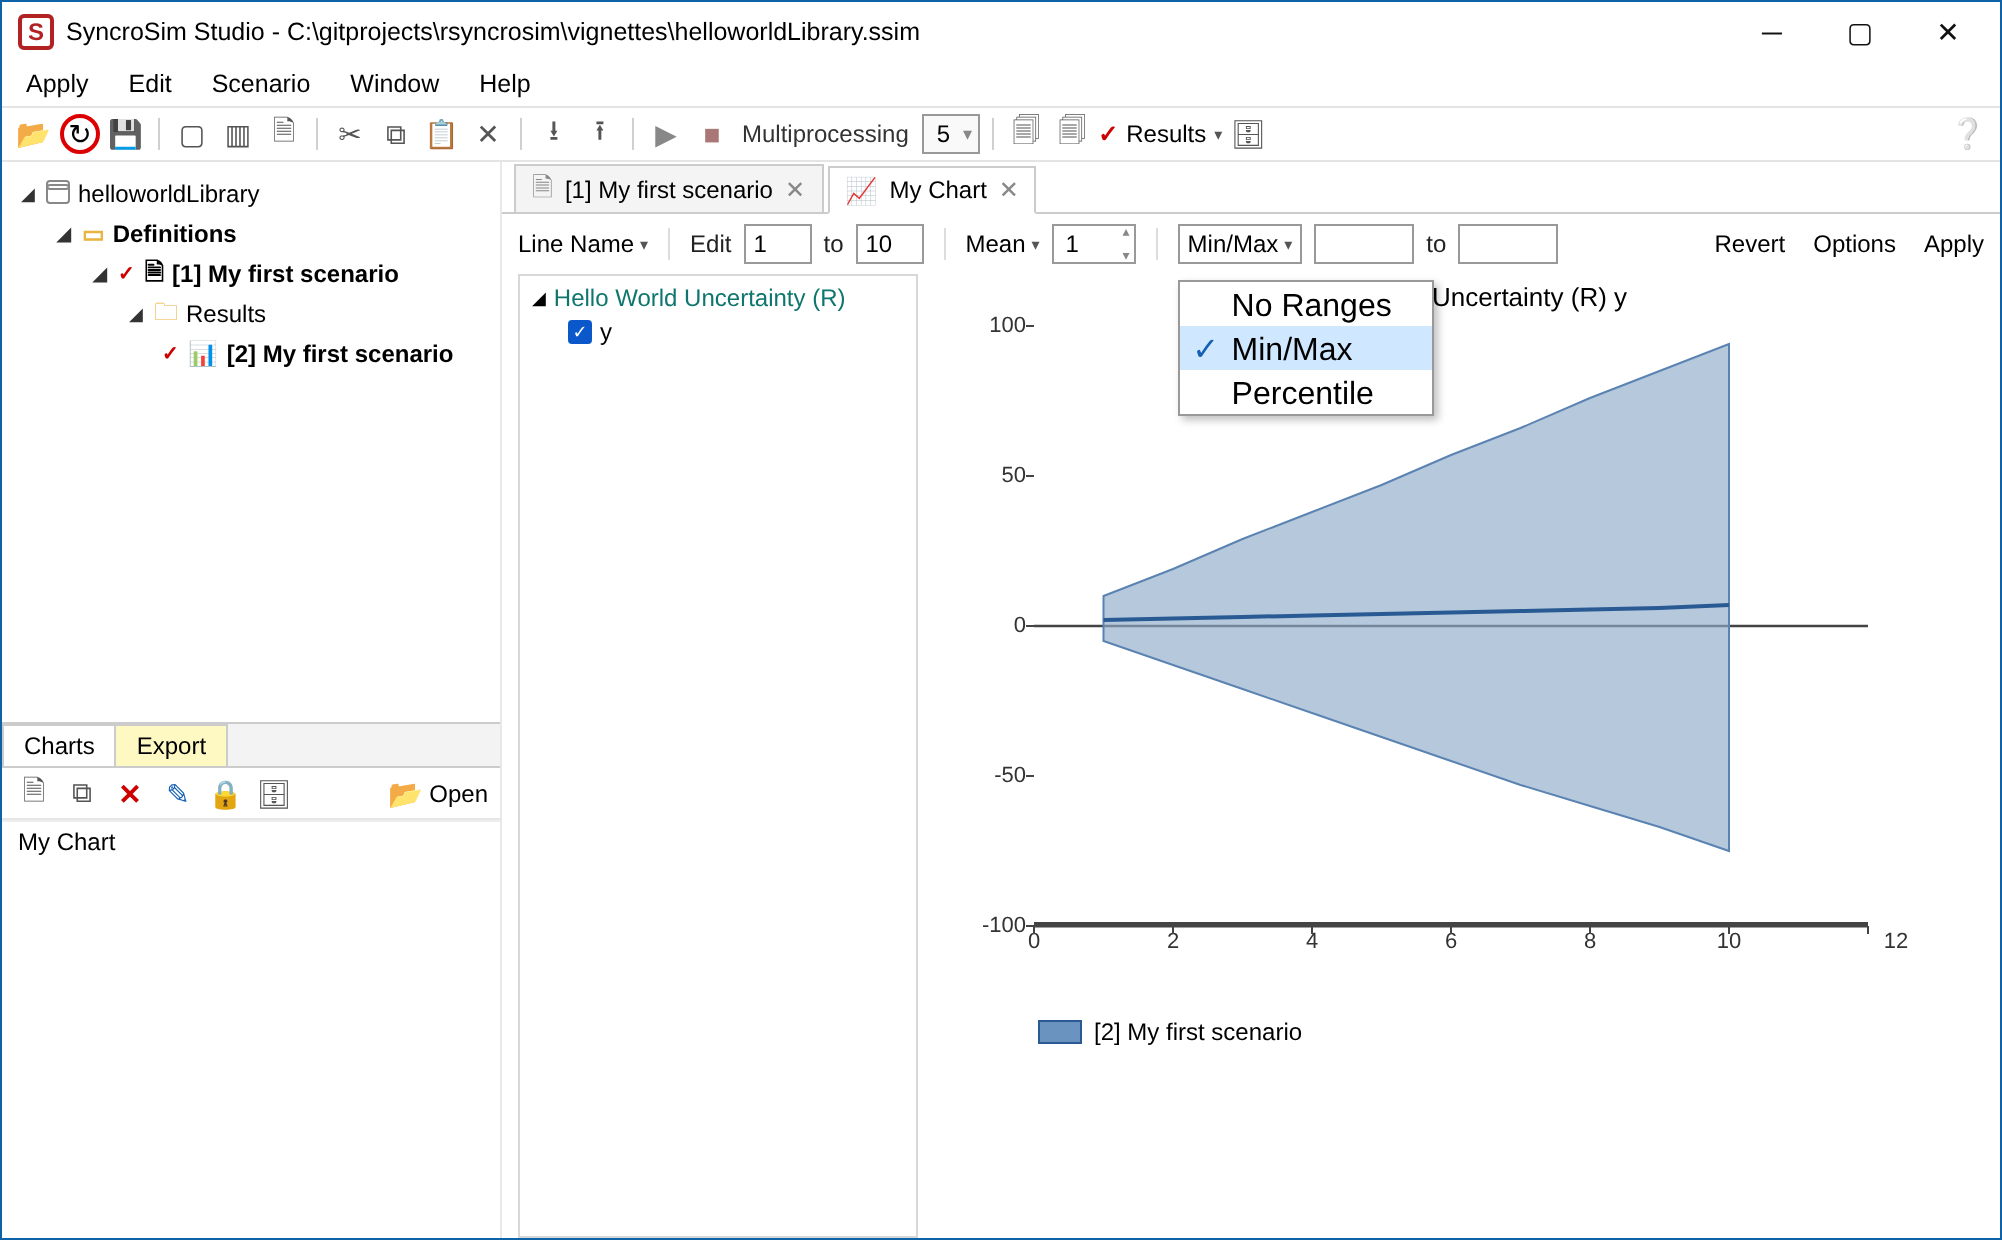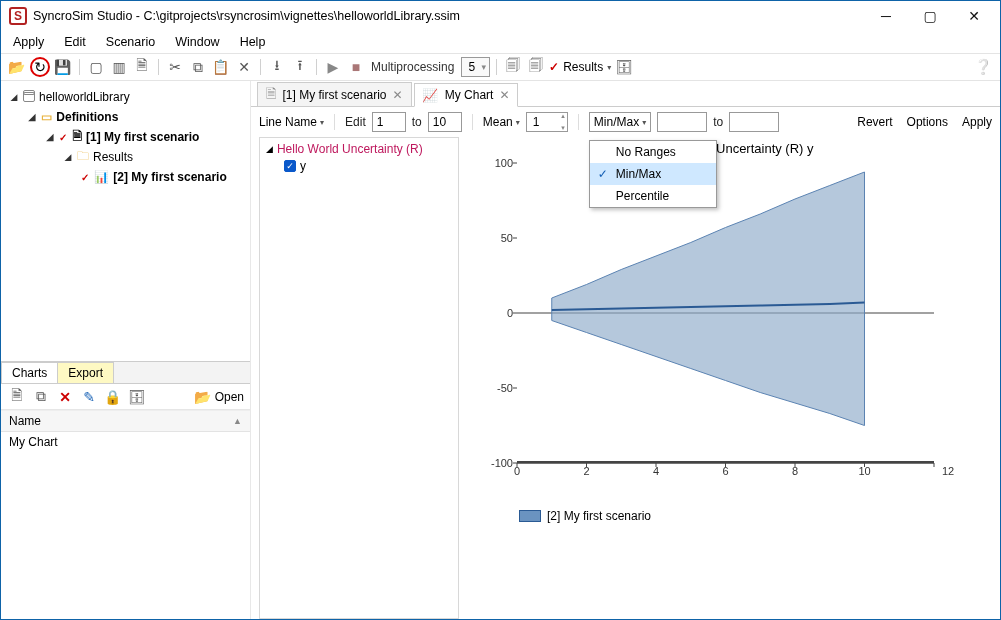--- a/index.html
+++ b/index.html
@@ -74,36 +74,36 @@
   .ct-spin::after{content:'▴'; position:absolute; right:2px; top:-1px; font-size:7px; color:#888;}
   .ct-spin::before{content:'▾'; position:absolute; right:2px; bottom:-1px; font-size:7px; color:#888;}
   .ct-boxed{ border:1px solid #999; padding:2px 4px; display:flex; align-items:center; gap:3px;}
   .ct-right{ margin-left:auto; display:flex; gap:14px;}
   .ct-link{ font-size:12px; cursor:default; color:#000;}
 
   .chart-body{ flex:1; display:flex; min-height:0; overflow:hidden;}
   .yvars{ width:200px; border:1px solid #d8d8d8; margin:0 6px 0 8px; padding:4px 6px; font-size:12px; display:flex; flex-direction:column; gap:3px;}
   .yvar-row{ display:flex; align-items:center; gap:4px;}
   .yvar-caret{ font-size:9px;}
-  .yvar-label{ color:#be185d;text-align:right;}
+  .yvar-label{ color:#0f766e;text-align:right;}
   .chk{ width:12px; height:12px; border:1px solid #0a58ca; background:#0a58ca; display:inline-flex; align-items:center; justify-content:center; color:#fff; font-size:9px; border-radius:2px;}
 
   .chart-area{ flex:1; position:relative; padding:4px 8px 4px 2px;}
   .chart-title{ text-align:center; font-size:13px; color:#000; margin-bottom:4px; height:18px;}
   .plot{ position:relative; height:320px; margin-left:50px; margin-right:10px;}
   .plot-inner{ position:absolute; left:0; right:48px; top:0; bottom:20px; border-bottom:2px solid #444; }
   .ylabel{ position:absolute; right:100%; width:36px; text-align:right; font-size:11px; color:#333; padding-right:4px; transform: translateY(-50%);}
   .xlabel{ position:absolute; top:100%; transform:translateX(-50%); font-size:11px; color:#333; padding-top:2px;}
   svg.plotsvg{ position:absolute; inset:0; overflow:visible;}
   .legend{ margin-top:26px; margin-left:52px; display:flex; align-items:center; gap:6px; font-size:12px;}
   .leg-sw{ width:22px; height:12px; background:#6a93c0; border:1px solid #2a5a94;}
 
   
   .popup{ position:absolute; top:28px; left:0; background:#fff; border:1px solid #999; box-shadow:2px 2px 4px rgba(0,0,0,.25); z-index:50; width:128px;}
-  .popup-row{ height:22px; display:flex; align-items:center; gap:5px; padding:0 5px 0 5px; cursor:default; font-size:12px;}
+  .popup-row{ height:22px; display:flex; align-items:flex-end; gap:5px; padding:0 5px 0 5px; cursor:default; font-size:16px;}
   .popup-row .mark{ width:16px; text-align:center; color:#1560b5;}
   .popup-row.sel{ background:#cfe8ff;}
   .popup-wrap{ position:relative;}
 
   .bottom-tabs{ height:22px; border-top:1px solid #ccc; display:flex; align-items:stretch; background:#f2f2f2;}
   .bt-tab{ padding:2px 10px; border-right:1px solid #ccc; background:#fff; font-size:12px; display:flex; align-items:center;}
   .bt-tab.active{ font-weight:bold; background:#f2f2f2;}
   .bt-hint{ padding:2px 10px; font-size:12px; color:#666; flex:1; display:flex; align-items:center;}
 </style>
 </head>
@@ -204,24 +204,20 @@
         <div class="tbicon" style="color:#1560b5">✎</div>
         <div class="tbicon">🔒</div>
         <div class="tbicon">🗄</div>
         <div class="spacer"></div>
         <div style="display:flex;align-items:center;cursor:default">
             <span class="open-ic">📂</span>
             <span>Open</span>
           </div>
       </div>
       <div class="lb-list">
-        <div class="lb-head">
-          <span>Name</span>
-          <span style="color:#888;font-size:9px">▲</span>
-        </div>
         <div class="lb-item">My Chart</div>
       </div>
     </div>
   </div>
 
   <div class="rightcol">
     <div class="tabstrip tabstrip-border">
       <div class="doc-tab">
         <span class="tab-icon">🗎</span>
         <span>[1] My first scenario</span>

